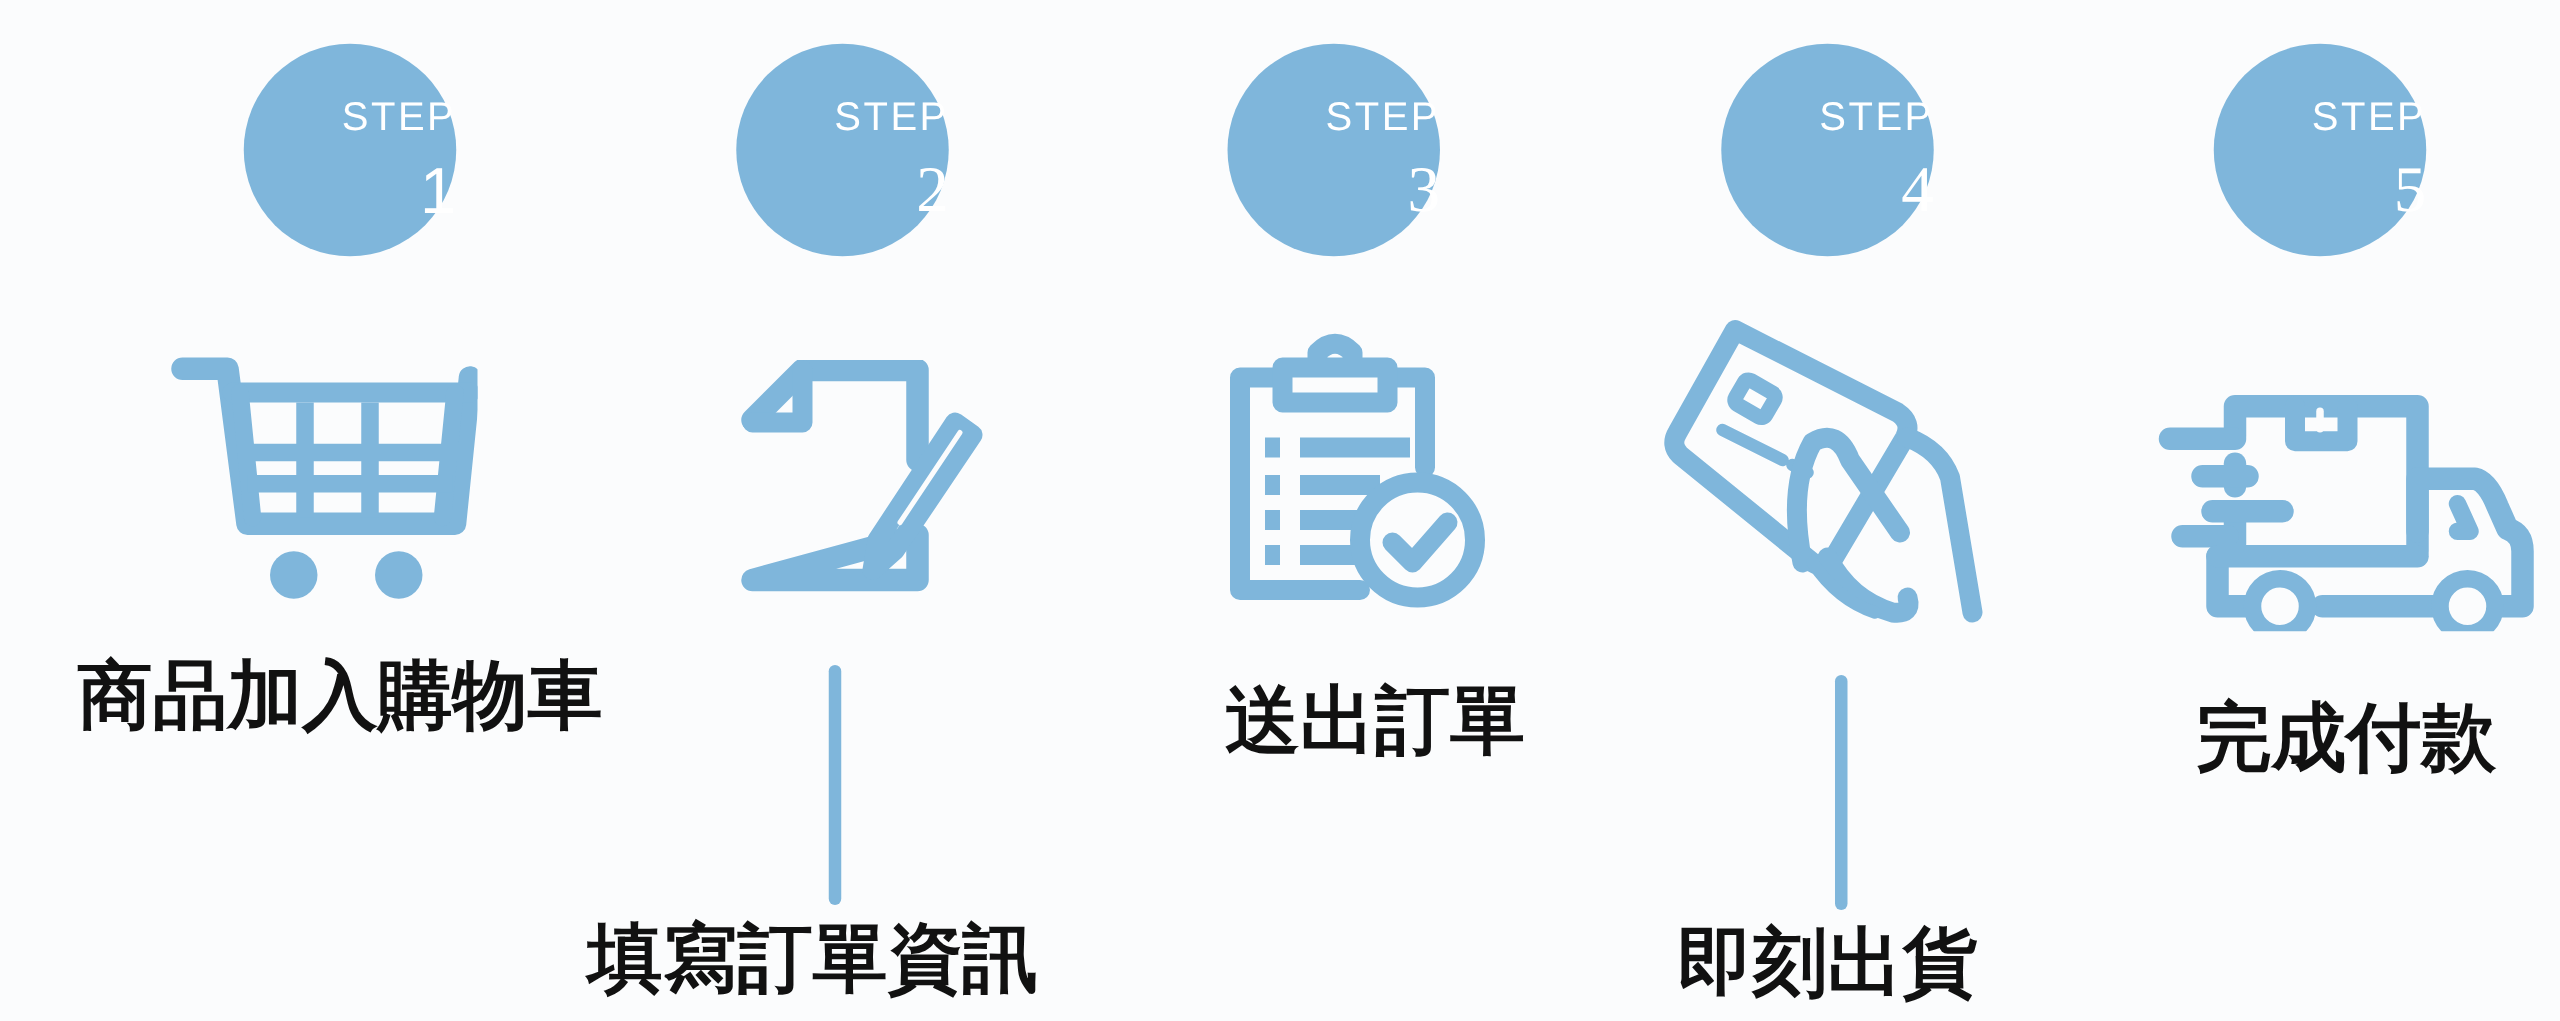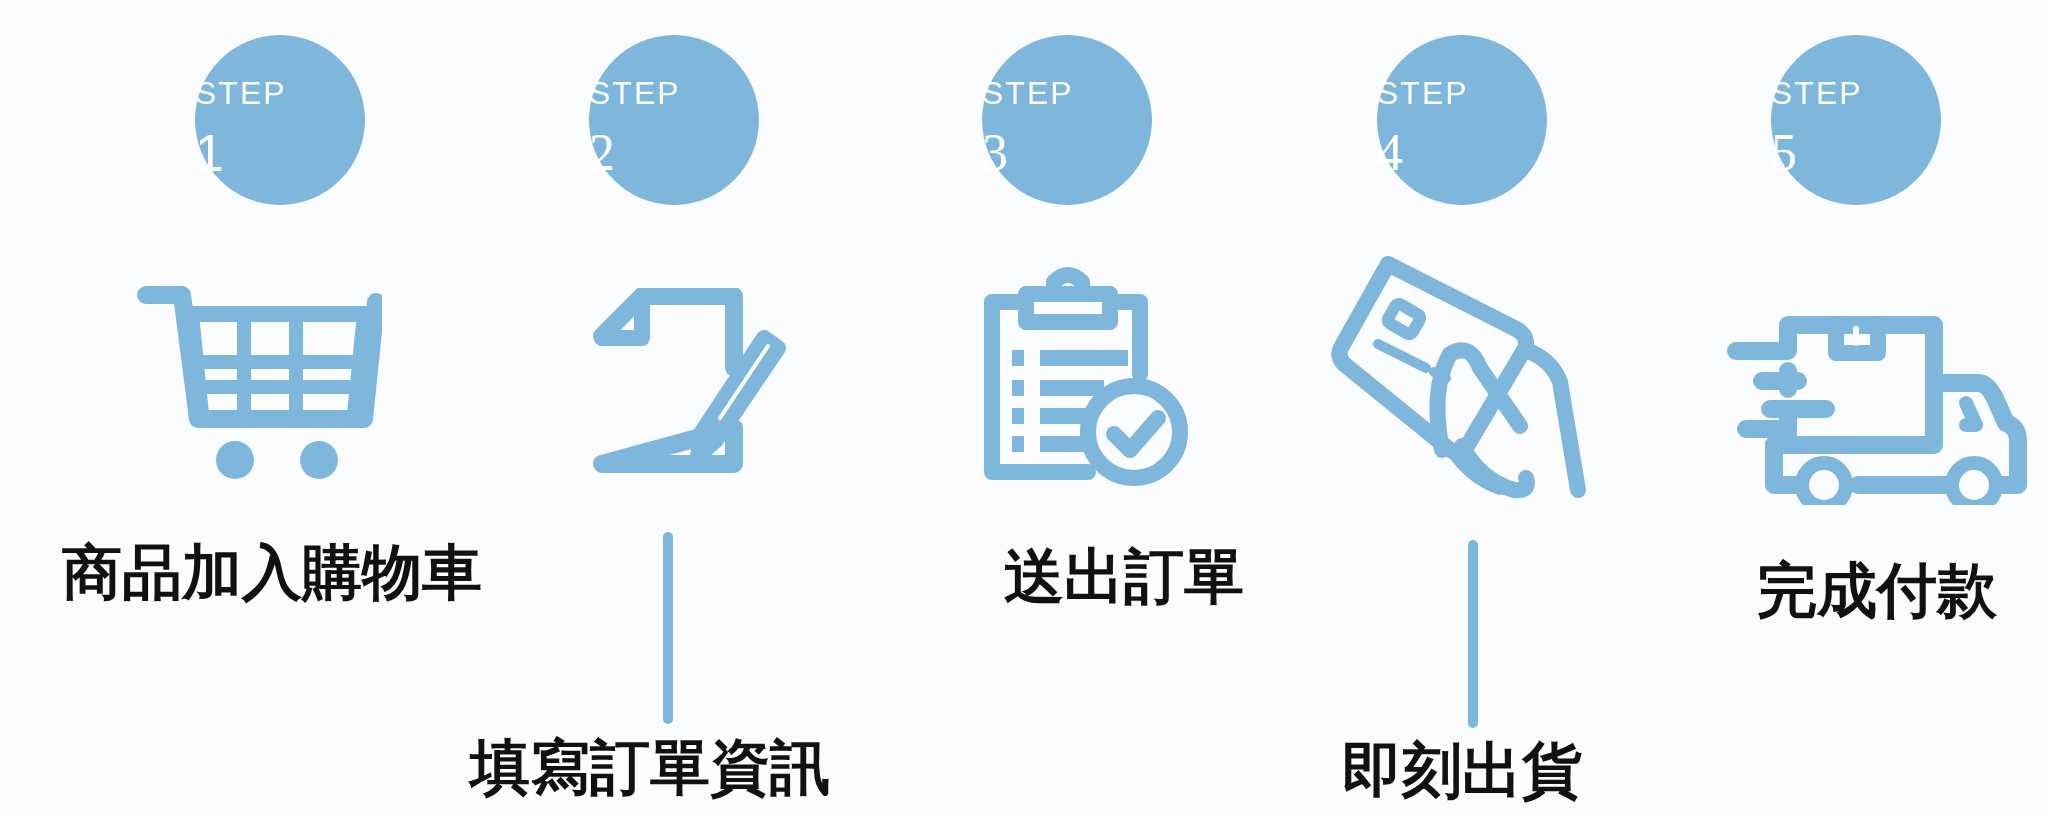--- a/index.html
+++ b/index.html
@@ -3,21 +3,21 @@
 <meta charset="utf-8">
 <style>
   html, body { margin: 0; padding: 0; }
   body {
     width: 2048px; height: 817px; position: relative; overflow: hidden;
     background: #fbfcfd;
     font-family: "DejaVu Sans", "Liberation Sans", sans-serif;
   }
   .step-badge {
     position: absolute; top: 35px; width: 170px; height: 170px; border-radius: 50%;
-    background: #7fb6db; color: #ffffff; text-align: left;
+    background: #7fb6db; color: #ffffff; text-align: right;
   }
   .step-word {
     position: absolute; left: 0; right: 0; top: 42px;
     font-family: "Liberation Sans", sans-serif; font-size: 32px; letter-spacing: 2px; line-height: 32px;
   }
   .step-num {
     position: absolute; left: 0; right: 0; top: 92px;
     font-family: "Liberation Serif", serif; font-size: 52px; line-height: 52px;
   }
   .icon { position: absolute; }
@@ -115,17 +115,17 @@
     <path d="M248 98 L258 120 H248" stroke-width="14"></path>
     <path d="M140 180 H232" stroke-width="18"></path>
     <circle cx="106" cy="180" r="22" stroke-width="14" fill="#fbfcfd"></circle>
     <circle cx="256" cy="180" r="22" stroke-width="14" fill="#fbfcfd"></circle>
   </svg>
 </div>
 
 <div class="connector" style="left:663px; top:532px; height:192px;"></div>
 <div class="connector" style="left:1468px; top:540px; height:188px;"></div>
 
-<div class="label" style="left:272px; top:539px;">商品加入購物車</div>
+<div class="label" style="left:272px; top:524px;">商品加入購物車</div>
 <div class="label" style="left:650px; top:734px;">填寫訂單資訊</div>
-<div class="label" style="left:1124px; top:544px;font-family:Liberation Serif, serif;">送出訂單</div>
+<div class="label" style="left:1100px; top:544px;">送出訂單</div>
 <div class="label" style="left:1462px; top:737px;">即刻出貨</div>
 <div class="label" style="left:1877px; top:557px;">完成付款</div>
 
 </body></html>

